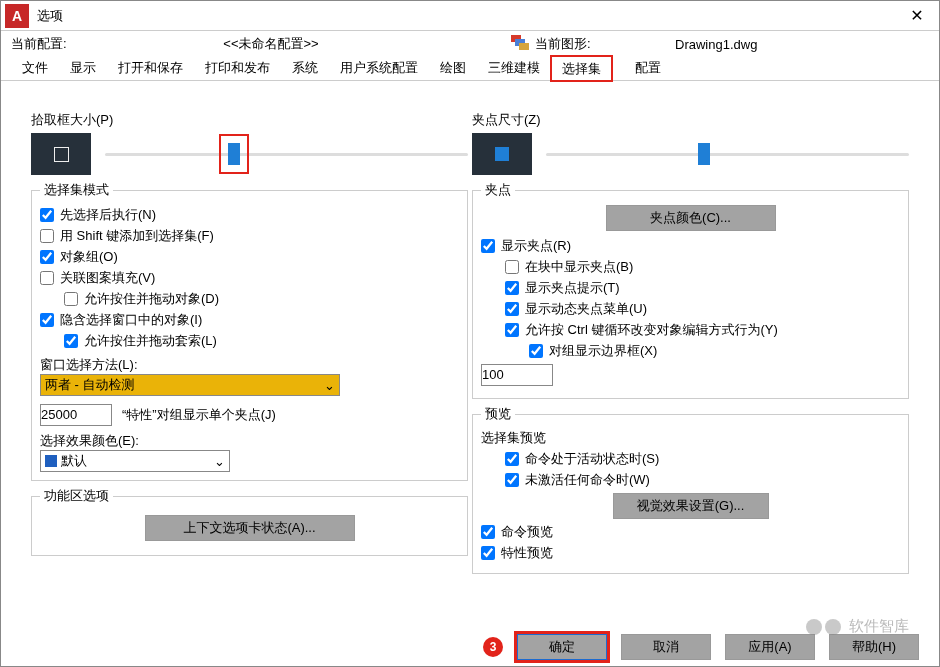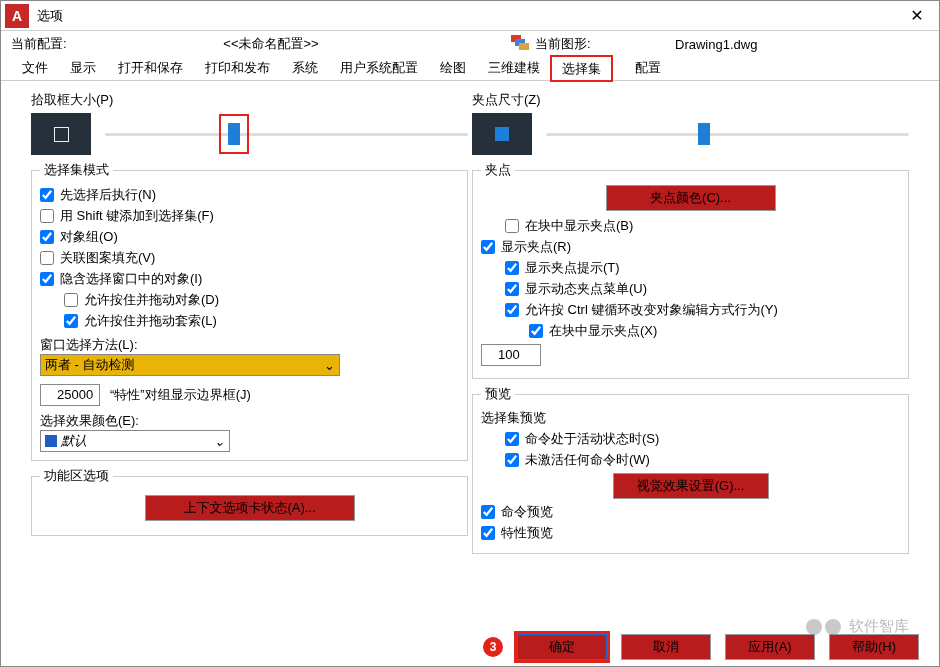--- a/index.html
+++ b/index.html
@@ -14,42 +14,42 @@
   .inforow .cfg-val { width: 360px; text-align: center; }
   .doc-icon { width: 18px; height: 18px; display: inline-block; position: relative; margin-right: 6px; vertical-align: middle; }
   .doc-icon .a { position: absolute; top: 0; left: 0; width: 10px; height: 7px; background: #d63a2b; }
   .doc-icon .b { position: absolute; top: 4px; left: 4px; width: 10px; height: 7px; background: #4a7fd6; }
   .doc-icon .c { position: absolute; top: 8px; left: 8px; width: 10px; height: 7px; background: #d6a43a; }
   .tabs { display: flex; padding: 0 10px; border-bottom: 1px solid #ccc; height: 24px; align-items: flex-end; }
   .tab { padding: 3px 10px; border: 1px solid transparent; border-bottom: none; white-space: nowrap; }
   .tab.active { border-color: #ccc; background: #fff; position: relative; top: 1px; }
   .hl-red { outline: 2px solid #e2231a; outline-offset: -1px; }
   .content { display: flex; padding: 4px 28px 4px 28px; height: 544px; }
-  .col { flex: 1; padding: 0 2px; }
+  .col { flex: 1; padding: 0 2px; margin-top: 20px; }
   .grouplabel { margin: 6px 0 4px 0; }
   .preview-box { width: 60px; height: 42px; background: #26303a; display: flex; align-items: center; justify-content: center; }
   .preview-box .sq-outline { width: 15px; height: 15px; border: 1.5px solid #eee; }
   .preview-box .sq-solid { width: 14px; height: 14px; background: #1f7fd6; }
   .slider-row { display: flex; align-items: center; gap: 14px; margin-top: 2px; }
   .slider { position: relative; flex: 1; height: 18px; display: flex; align-items: center; }
   .track { position: absolute; left: 0; right: 0; height: 3px; background: #ddd; border-radius: 2px; }
   .thumb { position: absolute; width: 12px; height: 22px; background: #1f7fd6; top: -2px; }
   .thumb-hl { outline: 2px solid #e2231a; outline-offset: 7px; padding: 0 2px; }
   .badge { position: absolute; width: 20px; height: 20px; border-radius: 50%; background: #e2231a; color: #fff; font-size: 12px; font-weight: bold; display: flex; align-items: center; justify-content: center; z-index: 5; }
   fieldset { border: 1px solid #ccc; margin: 6px 0; padding: 4px 8px 8px 8px; }
   fieldset legend { padding: 0 4px; }
   .chk-row { display: flex; align-items: center; margin: 3px 0; }
   .chk-row.indent { margin-left: 24px; }
   .chk-row.indent2 { margin-left: 48px; }
   input[type=checkbox] { width: 14px; height: 14px; margin: 0 6px 0 0; }
   .select { width: 300px; height: 22px; border: 1px solid #888; padding: 2px 4px; display: flex; align-items: center; justify-content: space-between; background: #eab308; }
-  .numbox { width: 60px; height: 22px; border: 1px solid #888; padding: 2px 16px; margin-right: 10px; }
-  .colorsel { width: 190px; height: 22px; border: 1px solid #888; padding: 2px 4px; display: flex; align-items: center; gap: 4px; background: #fff; font-style: italic; }
+  .numbox { width: 72px; height: 22px; border: 1px solid #888; padding: 2px 0; margin-right: 10px; }
+  .colorsel { width: 190px; height: 22px; border: 1px solid #888; padding: 2px 4px; display: flex; align-items: center; gap: 4px; background: #fff; }
   .swatch { width: 12px; height: 12px; background: #1f5fbf; }
-  .btn { border: 1px solid #999; background: #b91c1c; padding: 3px 16px; font-size: 13px; display: inline-flex; align-items: center; justify-content: center; }
+  .btn { border: 1px solid #999; background: #a3a3a3; padding: 3px 16px; font-size: 13px; display: inline-flex; align-items: center; justify-content: center; }
   .btn-wide { width: 210px; justify-content: center; }
   .bottom-bar { position: absolute; bottom: 6px; right: 20px; display: flex; gap: 14px; align-items: center; }
   .main-btn { width: 90px; height: 26px; }
   .main-btn.ok { outline: 3px solid #e2231a; border: 1px solid #1c6bd0; }
   .watermark { position: absolute; right: 30px; bottom: 30px; opacity: .45; font-size: 15px; display: flex; align-items: center; gap: 8px; color: #666; }
   .watermark .wm-icons { display:flex; gap:3px; }
   .watermark .circ { width: 16px; height: 16px; border-radius: 50%; background: #888; }
   .row-flex { display: flex; align-items: center; margin: 4px 0; }
 </style>
 </head>
@@ -114,40 +114,40 @@
             <span>用 Shift 键添加到选择集(F)</span>
           </div>
         <div class="chk-row">
             <input type="checkbox" checked="" style="">
             <span>对象组(O)</span>
           </div>
         <div class="chk-row">
             <input type="checkbox" style="">
             <span>关联图案填充(V)</span>
           </div>
+        <div class="chk-row indent">
+            <input type="checkbox" style="">
+            <span>允许按住并拖动对象(D)</span>
+          </div>
         <div class="chk-row">
             <input type="checkbox" checked="" style="">
             <span>隐含选择窗口中的对象(I)</span>
-          </div>
-        <div class="chk-row indent">
-            <input type="checkbox" style="">
-            <span>允许按住并拖动对象(D)</span>
           </div>
         <div class="chk-row indent">
             <input type="checkbox" checked="" style="">
             <span>允许按住并拖动套索(L)</span>
           </div>
         <div style="margin-top:6px">窗口选择方法(L):</div>
         <div class="select">
           <span>两者 - 自动检测</span>
           <span>⌄</span>
         </div>
         <div class="row-flex" style="margin-top:8px">
           <div class="numbox">25000</div>
-          <span>“特性”对组显示边界框(J)</span>
+          <span>“特性”对组显示单个夹点(J)</span>
         </div>
         <div style="margin-top:6px">选择效果颜色(E):</div>
         <div class="colorsel">
           <span class="swatch"></span>
           <span>默认</span>
           <span style="margin-left:auto">⌄</span>
         </div>
       </fieldset>
 
       <fieldset>
@@ -168,43 +168,43 @@
           <div class="track"></div>
           <div class="thumb" style="left:42%"></div>
         </div>
       </div>
 
       <fieldset>
         <legend>夹点</legend>
         <div style="text-align:center;margin:2px 0 6px 0">
           <div class="btn" style="width:170px">夹点颜色(C)...</div>
         </div>
+        <div class="chk-row">
+            <input type="checkbox" checked="" style="">
+            <span>显示夹点(R)</span>
+          </div>
         <div class="chk-row indent">
             <input type="checkbox" style="">
             <span>在块中显示夹点(B)</span>
           </div>
-        <div class="chk-row">
-            <input type="checkbox" checked="" style="">
-            <span>显示夹点(R)</span>
-          </div>
         <div class="chk-row indent">
             <input type="checkbox" checked="" style="">
             <span>显示夹点提示(T)</span>
           </div>
         <div class="chk-row indent">
             <input type="checkbox" checked="" style="">
             <span>显示动态夹点菜单(U)</span>
           </div>
         <div class="chk-row indent">
             <input type="checkbox" checked="" style="">
             <span>允许按 Ctrl 键循环改变对象编辑方式行为(Y)</span>
           </div>
         <div class="chk-row indent2">
             <input type="checkbox" checked="" style="">
-            <span>在块中显示夹点(X)</span>
+            <span>对组显示边界框(X)</span>
           </div>
         <div class="row-flex">
           <div class="numbox">100</div>
         </div>
       </fieldset>
 
       <fieldset>
         <legend>预览</legend>
         <div style="margin:2px 0">选择集预览</div>
         <div class="chk-row indent">

